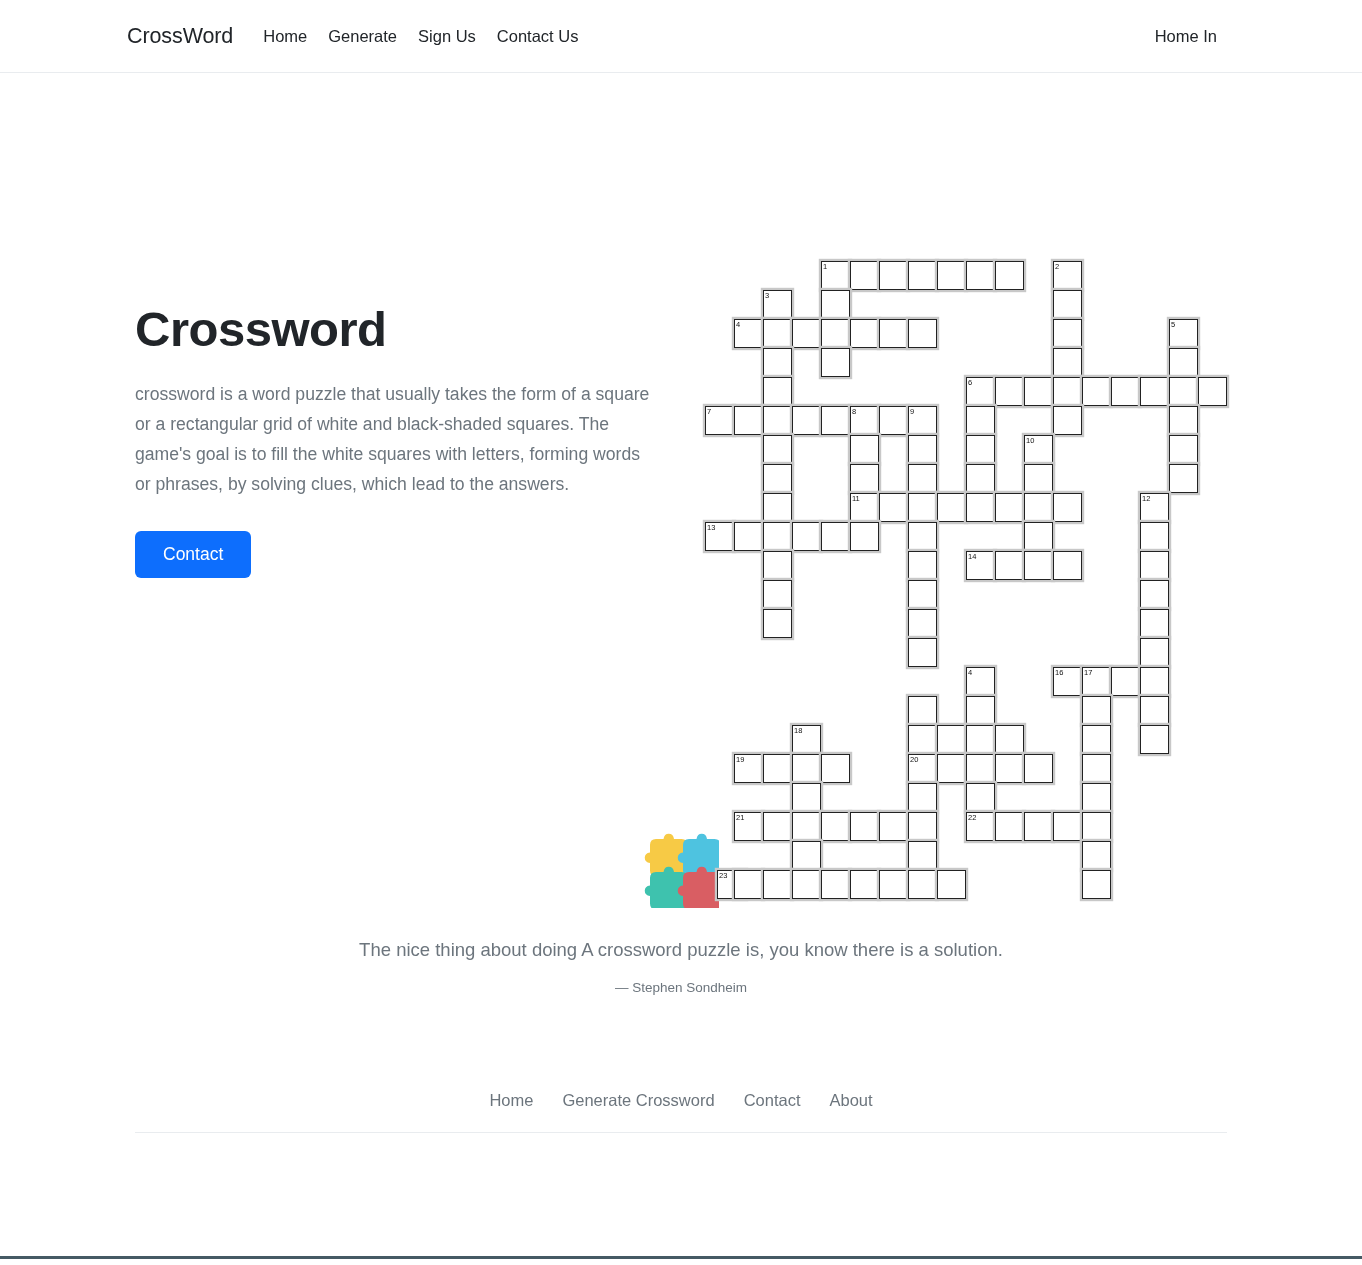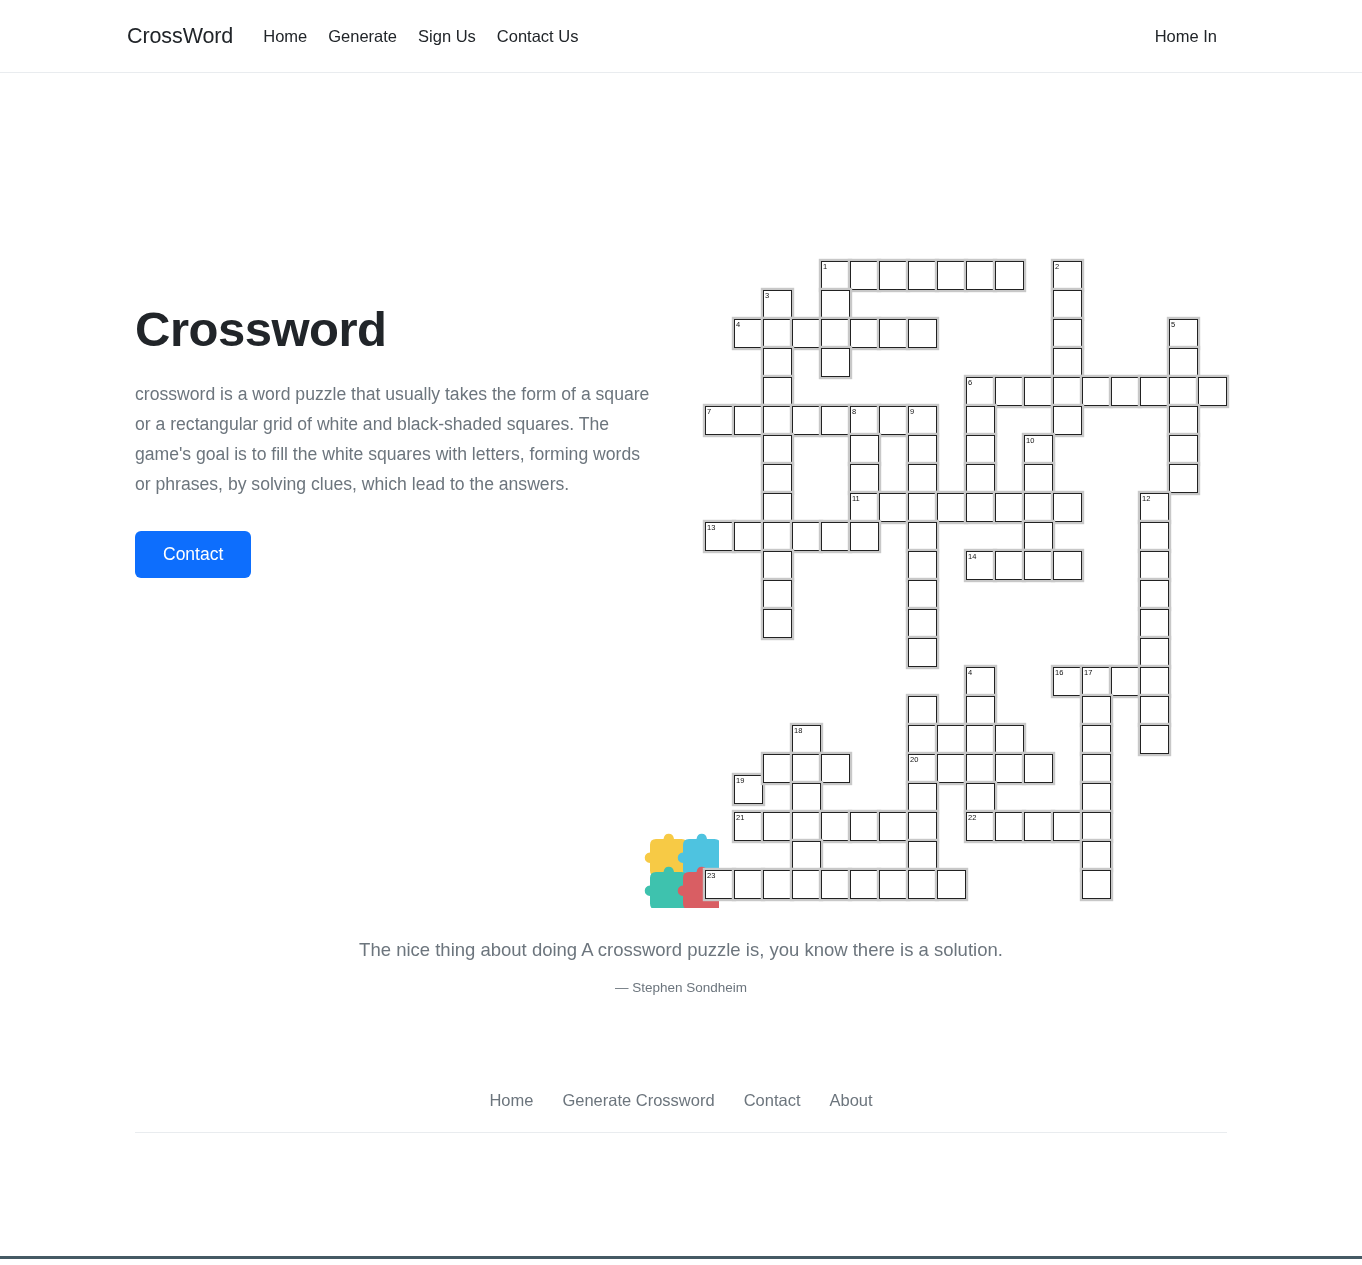--- a/index.html
+++ b/index.html
@@ -344,21 +344,21 @@
         <div class="cw-cell" style="left: 435px; top: 435px;"></div>
         <div class="cw-cell" style="left: 87px; top: 464px;">
           <span class="cw-num">18</span>
         </div>
         <div class="cw-cell" style="left: 203px; top: 464px;"></div>
         <div class="cw-cell" style="left: 232px; top: 464px;"></div>
         <div class="cw-cell" style="left: 261px; top: 464px;"></div>
         <div class="cw-cell" style="left: 290px; top: 464px;"></div>
         <div class="cw-cell" style="left: 377px; top: 464px;"></div>
         <div class="cw-cell" style="left: 435px; top: 464px;"></div>
-        <div class="cw-cell" style="left: 29px; top: 493px; margin-top: 21px;">
+        <div class="cw-cell" style="left: 29px; top: 493px;">
           <span class="cw-num">19</span>
         </div>
         <div class="cw-cell" style="left: 58px; top: 493px;"></div>
         <div class="cw-cell" style="left: 87px; top: 493px;"></div>
         <div class="cw-cell" style="left: 116px; top: 493px;"></div>
         <div class="cw-cell" style="left: 203px; top: 493px;">
           <span class="cw-num">20</span>
         </div>
         <div class="cw-cell" style="left: 232px; top: 493px;"></div>
         <div class="cw-cell" style="left: 261px; top: 493px;"></div>
@@ -381,21 +381,21 @@
         <div class="cw-cell" style="left: 261px; top: 551px;">
           <span class="cw-num">22</span>
         </div>
         <div class="cw-cell" style="left: 290px; top: 551px;"></div>
         <div class="cw-cell" style="left: 319px; top: 551px;"></div>
         <div class="cw-cell" style="left: 348px; top: 551px;"></div>
         <div class="cw-cell" style="left: 377px; top: 551px;"></div>
         <div class="cw-cell" style="left: 87px; top: 580px;"></div>
         <div class="cw-cell" style="left: 203px; top: 580px;"></div>
         <div class="cw-cell" style="left: 377px; top: 580px;"></div>
-        <div class="cw-cell" style="left: 0px; top: 609px; text-align: right;">
+        <div class="cw-cell" style="left: 12px; top: 609px; text-align: right;">
           <span class="cw-num">23</span>
         </div>
         <div class="cw-cell" style="left: 29px; top: 609px;"></div>
         <div class="cw-cell" style="left: 58px; top: 609px;"></div>
         <div class="cw-cell" style="left: 87px; top: 609px;"></div>
         <div class="cw-cell" style="left: 116px; top: 609px;"></div>
         <div class="cw-cell" style="left: 145px; top: 609px;"></div>
         <div class="cw-cell" style="left: 174px; top: 609px;"></div>
         <div class="cw-cell" style="left: 203px; top: 609px;"></div>
         <div class="cw-cell" style="left: 232px; top: 609px;"></div>

